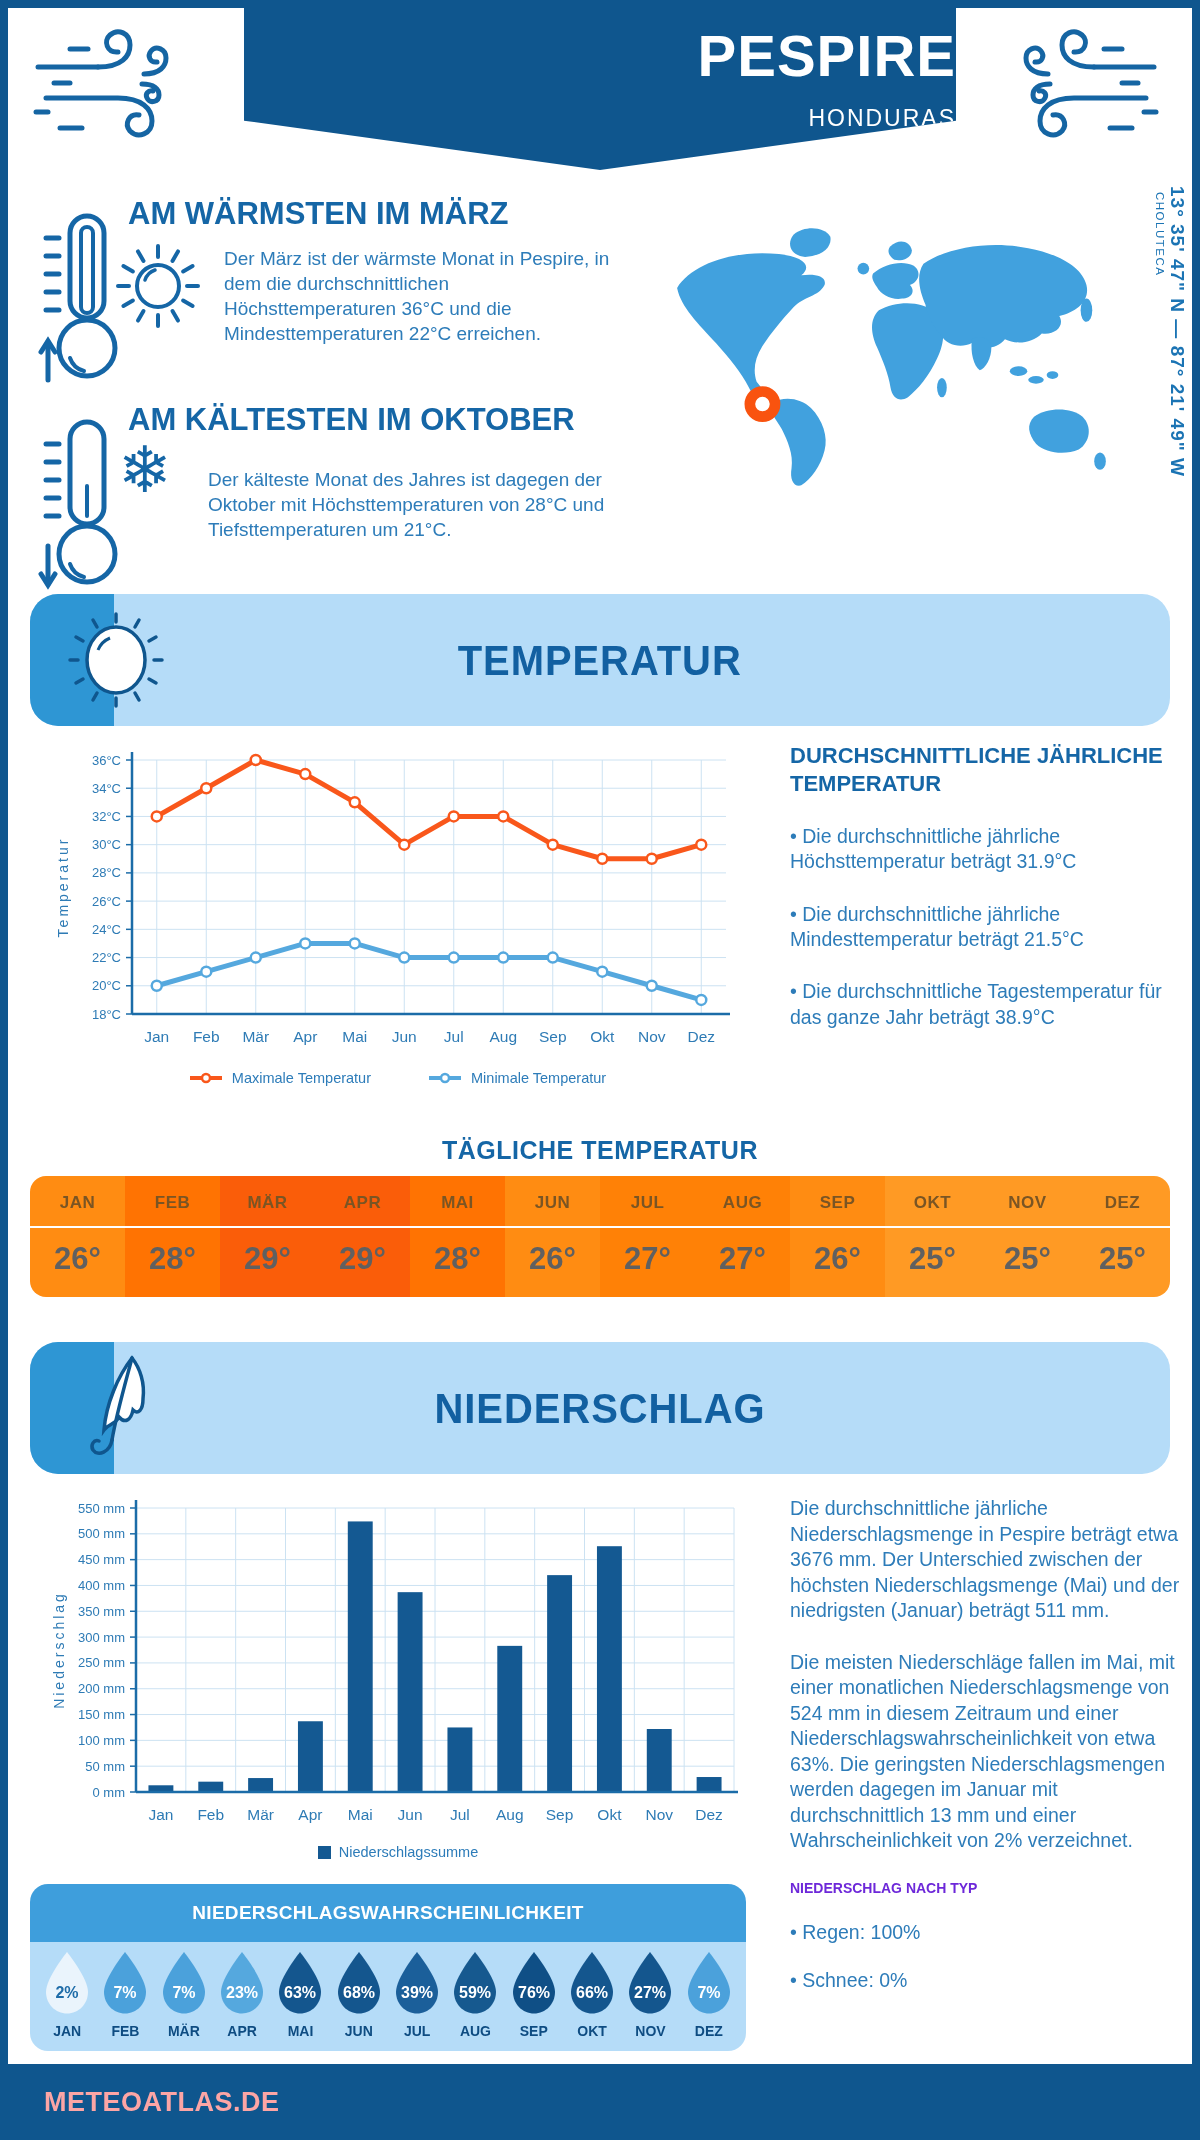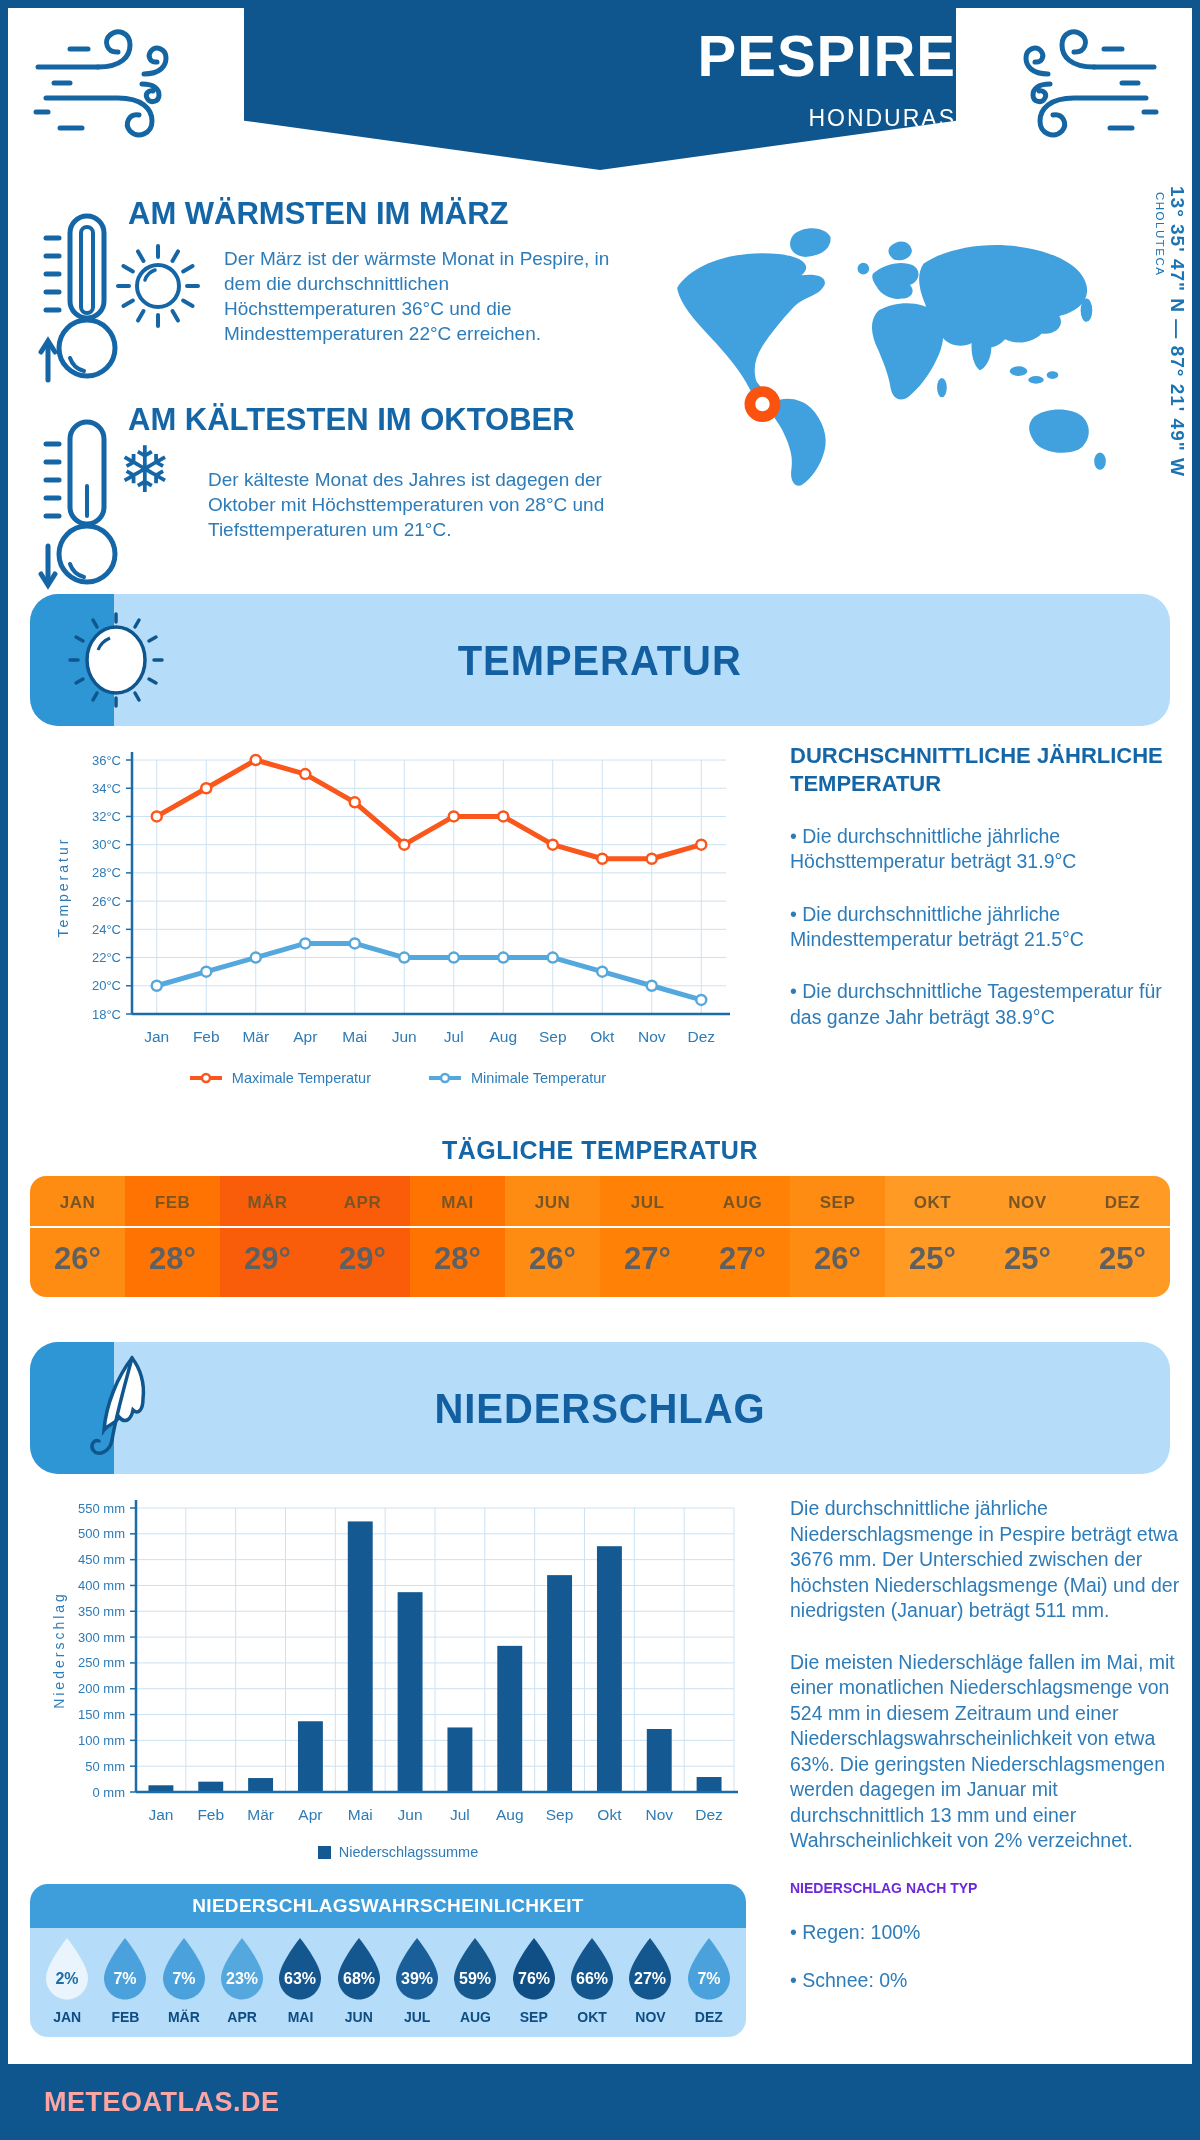--- a/index.html
+++ b/index.html
@@ -54,21 +54,21 @@
 
   
   .daily-title { left:0; top:1136px; width:1200px; text-align:center; font-size:25px; font-weight:800; color:#1566A6; letter-spacing:.5px; }
   .daily-table { left:30px; top:1176px; width:1140px; display:flex; border-radius:16px; overflow:hidden; }
   .daily-cell { flex:1; text-align:center; }
   .daily-month { padding:17px 0 13px; font-size:17px; font-weight:800; color:#7A5524; border-bottom:2px solid #fff; letter-spacing:.5px; }
   .daily-value { padding:13px 0 20px; font-size:31px; font-weight:800; color:#606060; }
 
   
   .prob-panel { left:30px; top:1884px; width:716px; border-radius:18px; overflow:hidden; }
-  .prob-header { height:44px; background:#3E9EDC; color:#fff; font-size:19px; font-weight:800; letter-spacing:.3px;
+  .prob-header { height:58px; background:#3E9EDC; color:#fff; font-size:19px; font-weight:800; letter-spacing:.3px;
                  display:flex; align-items:center; justify-content:center; }
   .prob-body { background:#B5DCF8; padding:9px 8px 12px; display:flex; }
   .prob-item { flex:1; text-align:center; }
   .prob-month { margin-top:4px; font-size:14px; font-weight:800; color:#0E4C82; }
 
   
   .footer { left:0; top:2064px; width:1200px; height:76px; background:#0F568E;
             display:flex; align-items:center; justify-content:space-between; padding:0 44px; }
   .cc-group { display:flex; align-items:center; gap:13px; }
   .cc-label { font-size:22px; font-weight:800; color:#A9D3EE; letter-spacing:.5px; margin-left:6px; }

